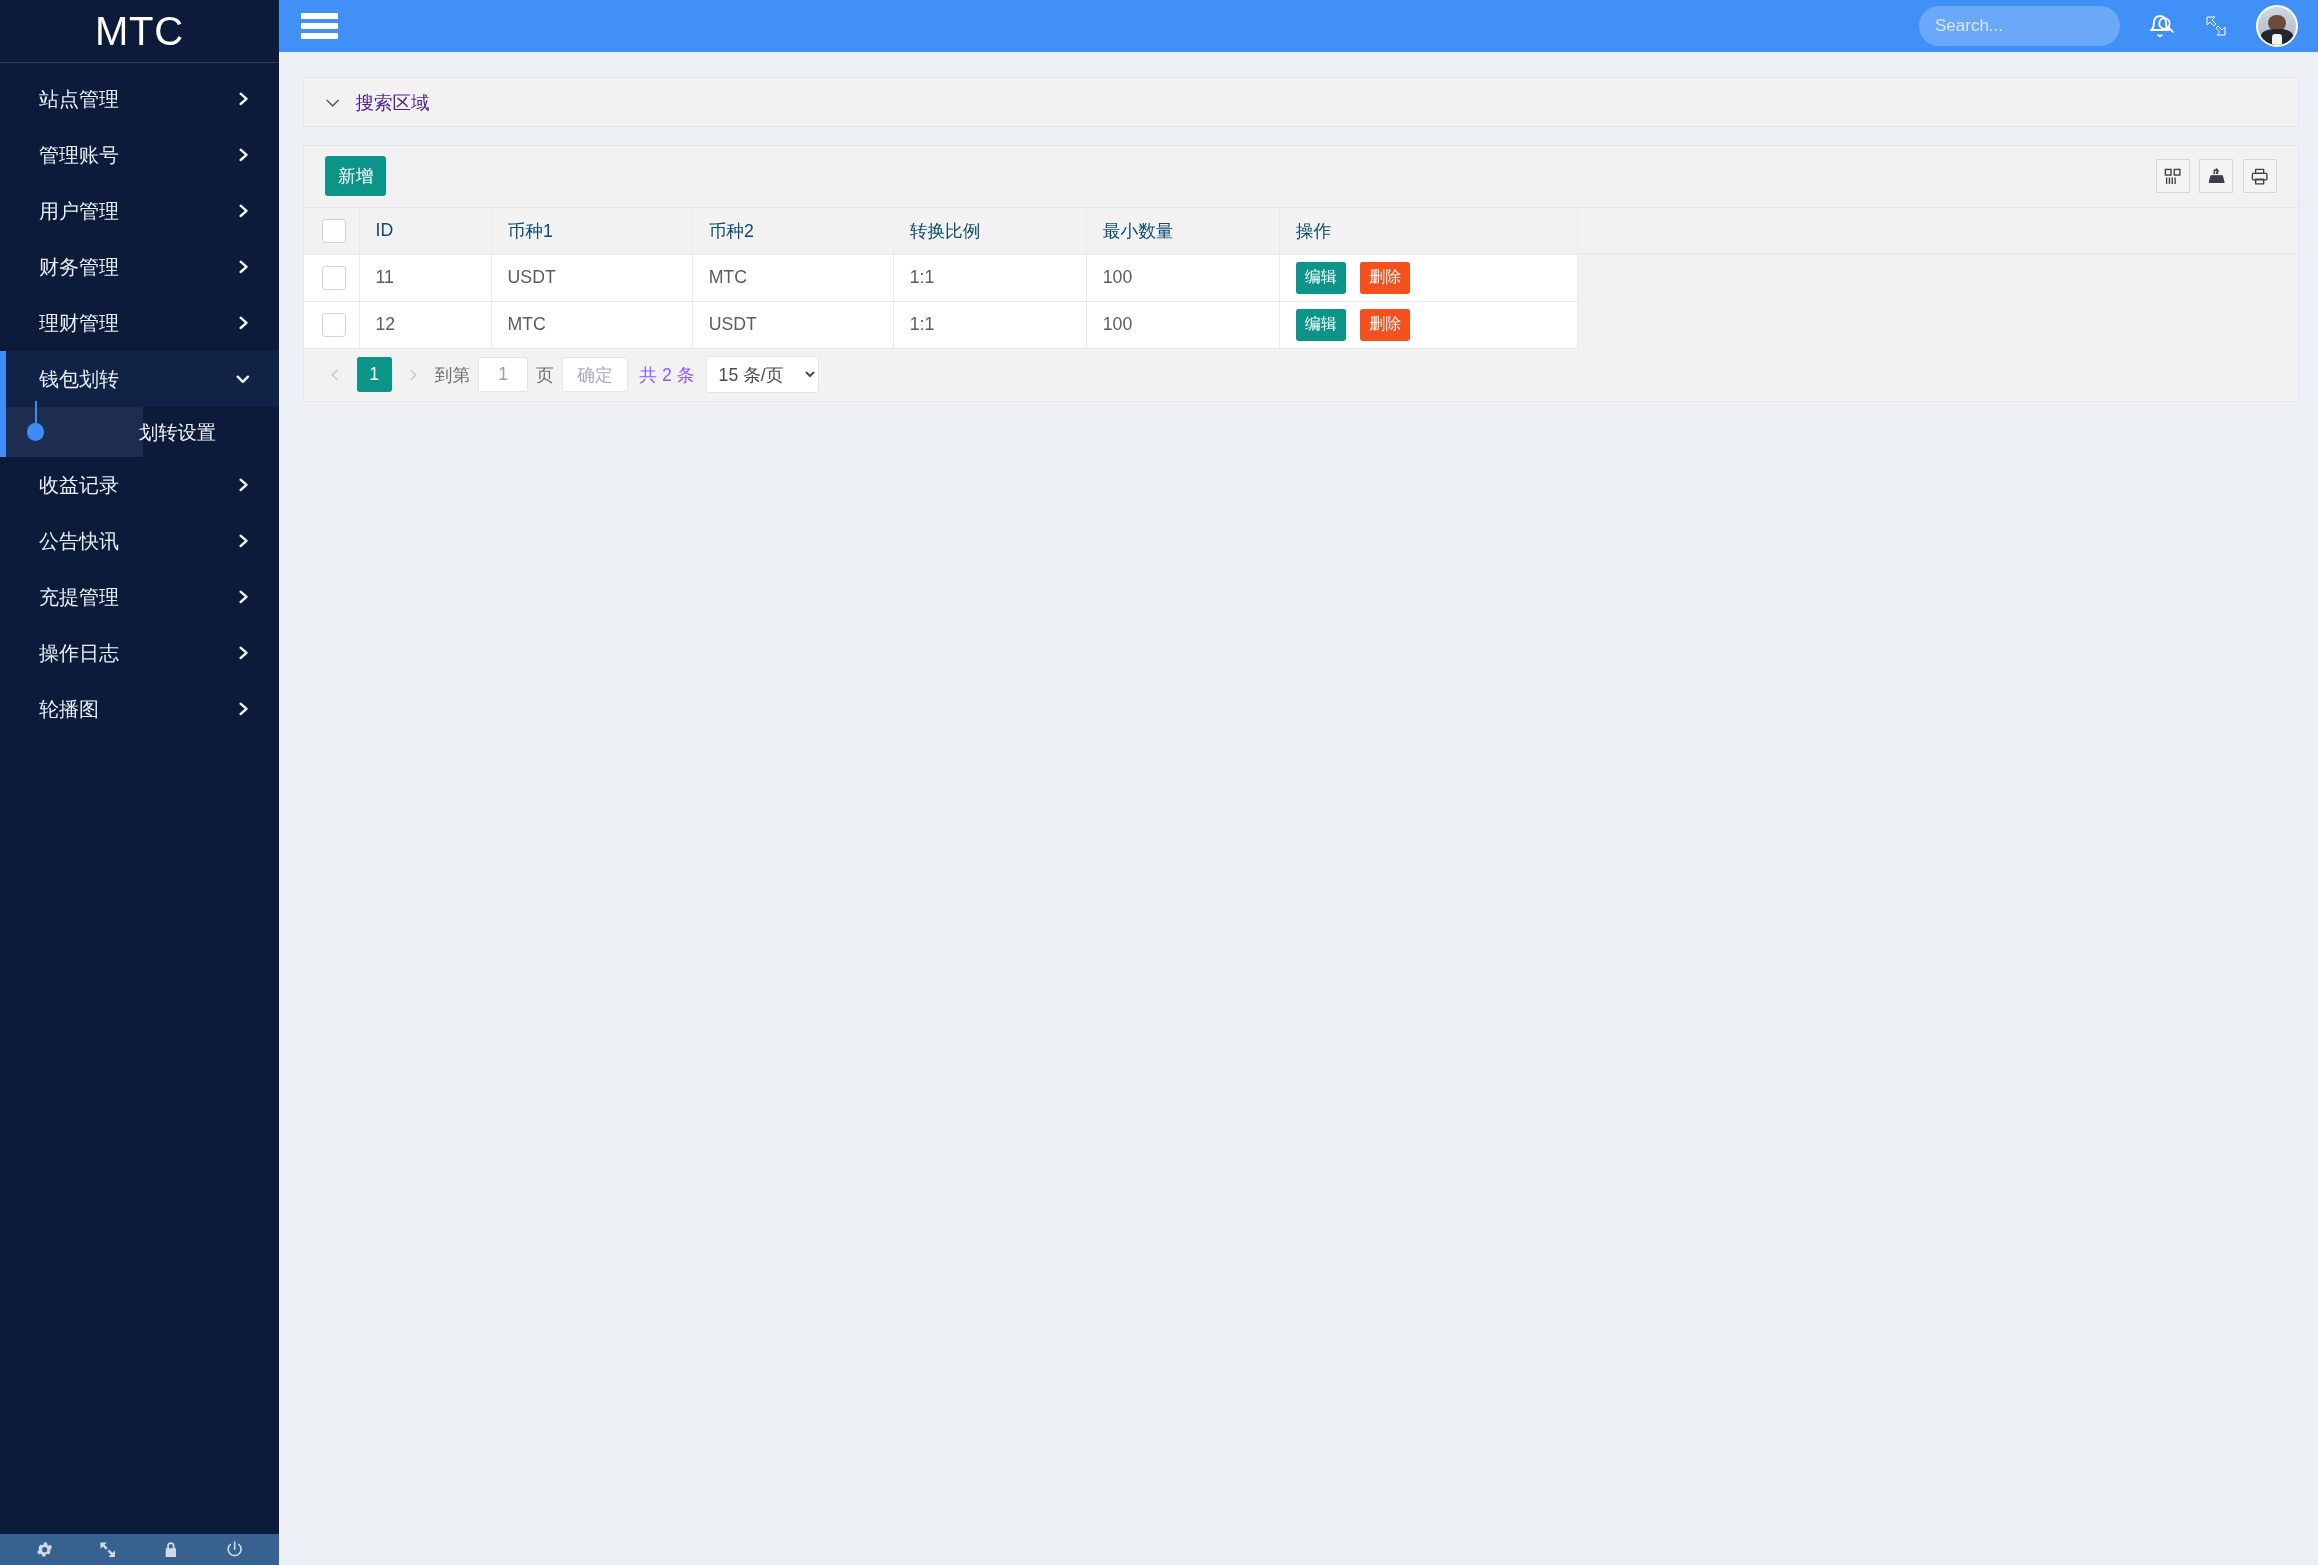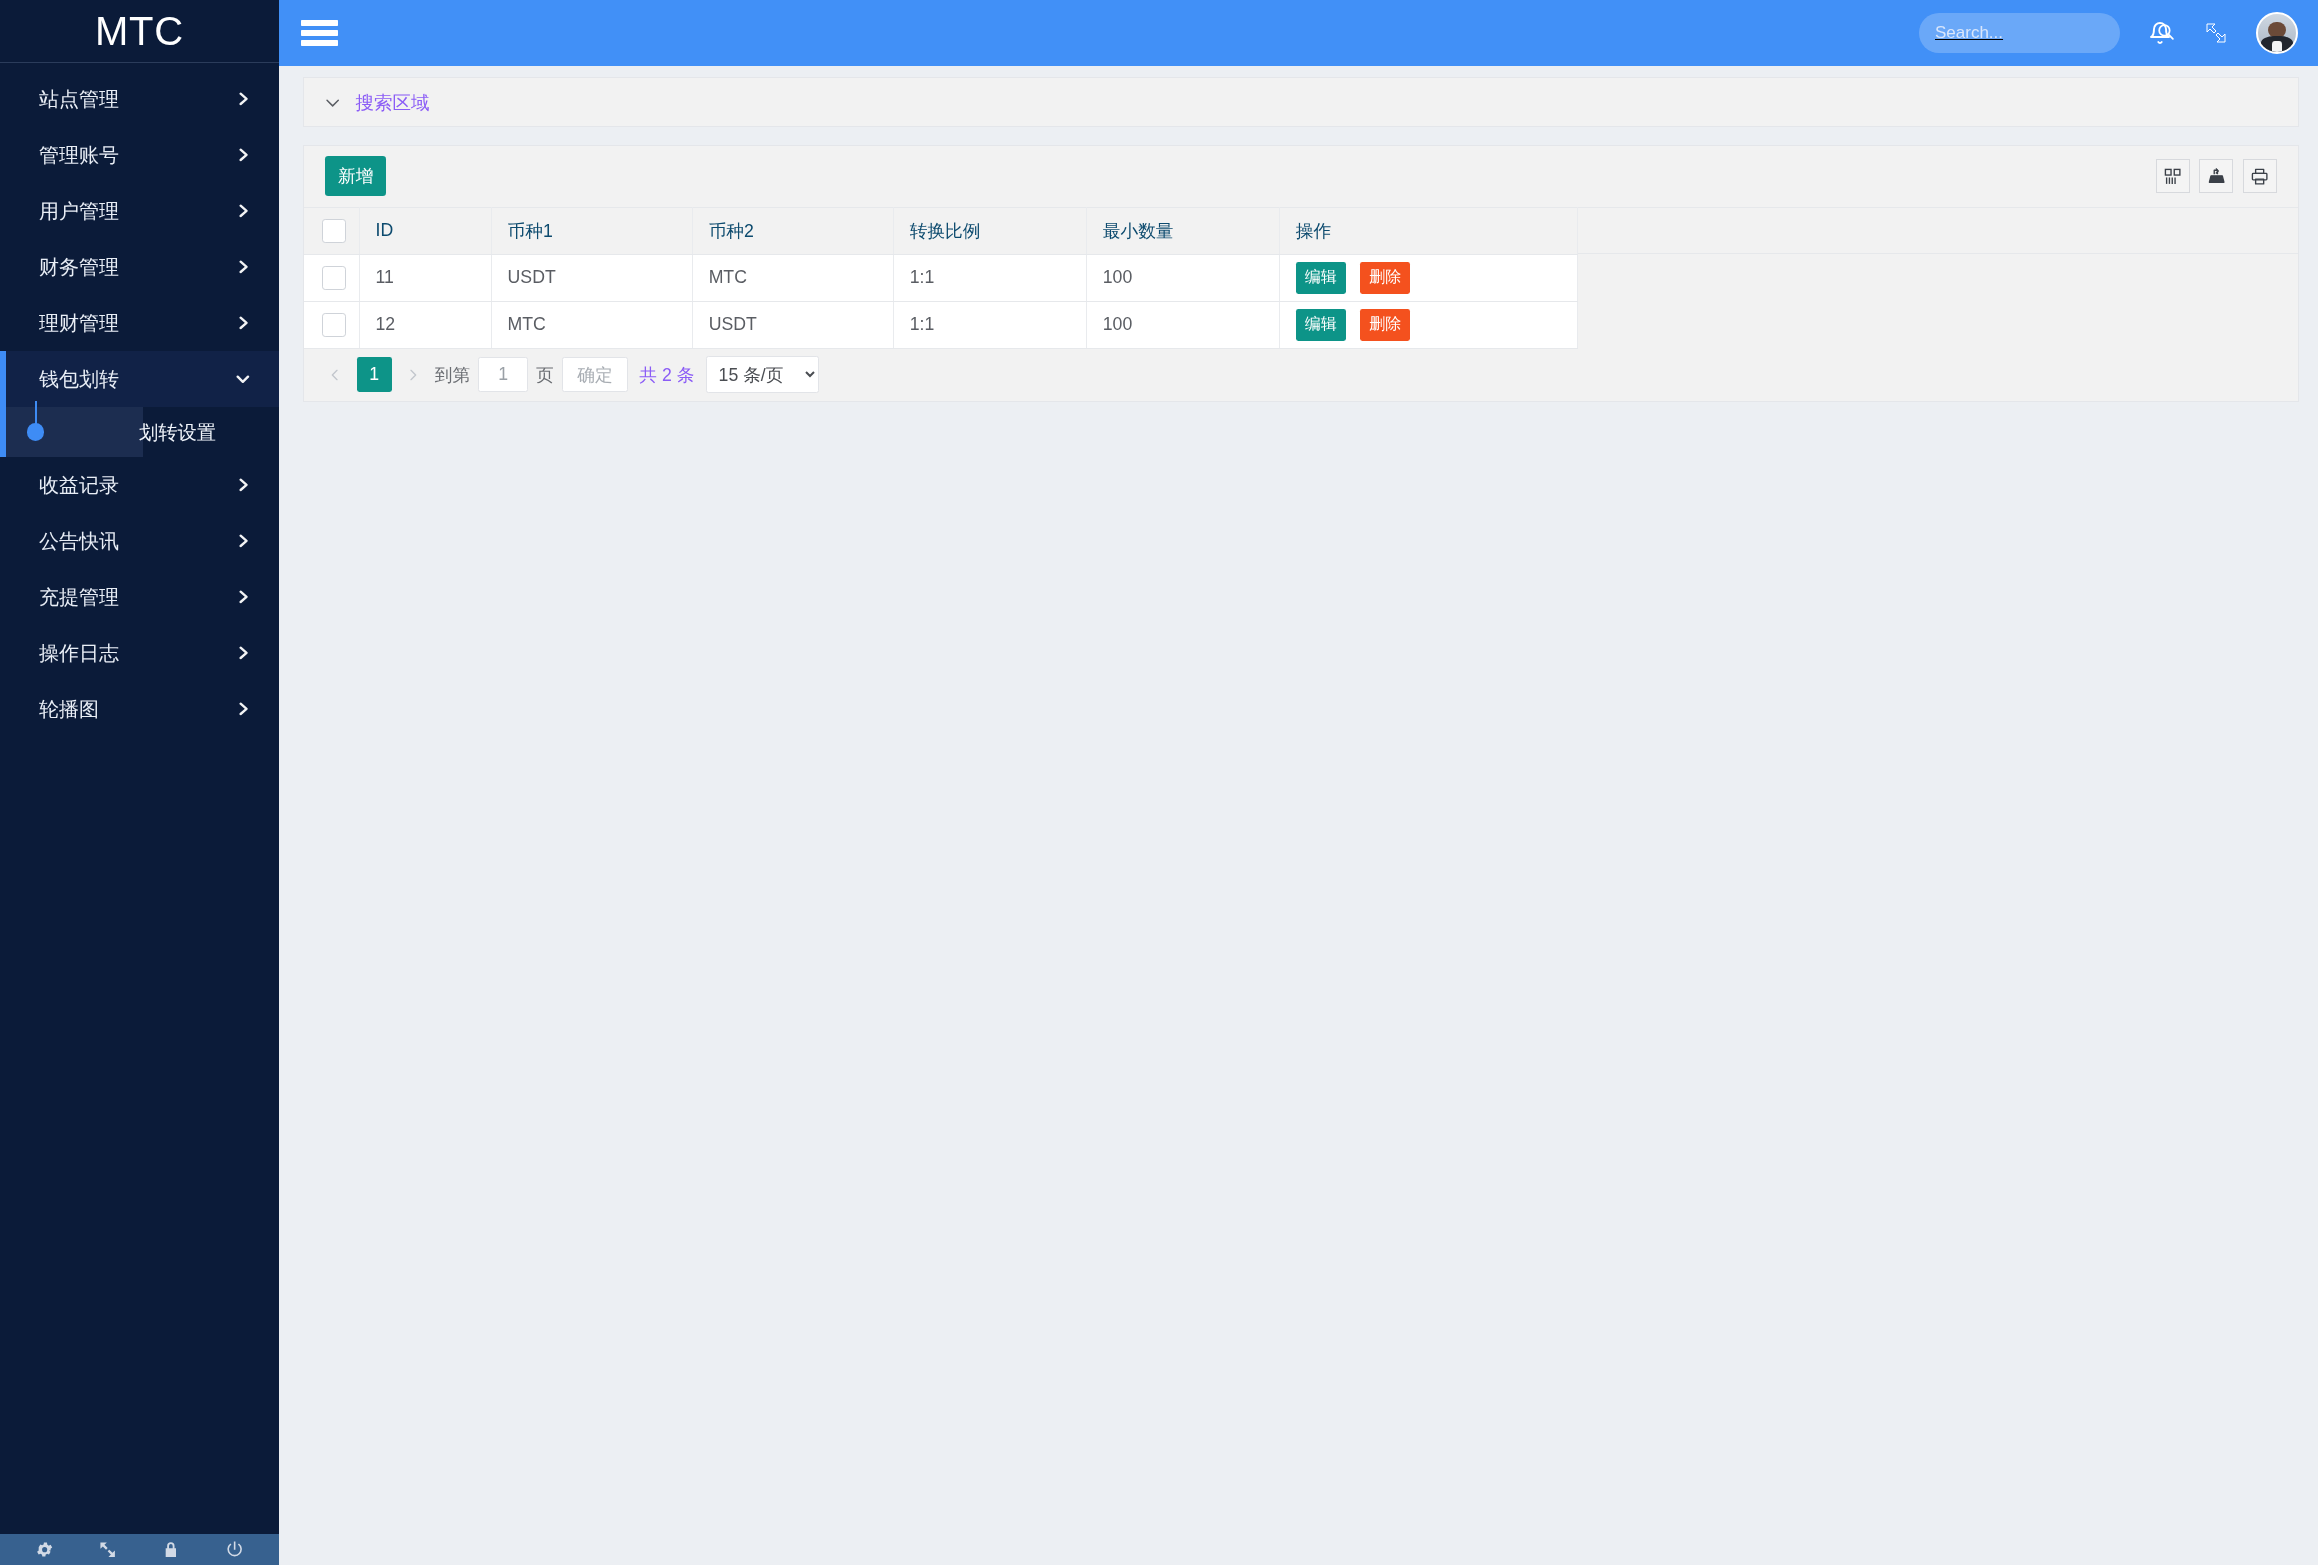--- a/index.html
+++ b/index.html
@@ -76,23 +76,23 @@
     background: #37618f;
     display: flex; align-items: center; justify-content: space-around;
     padding: 0 13px;
   }
   #side-footer .fico { width: 22.5px; height: 22.5px; display:inline-flex; align-items:center; justify-content:center; cursor:pointer; }
   #side-footer svg { fill: #d2dae6; }
 
   
   #topbar {
     position: absolute; left: 279px; top: 0;
-    width: 2040px; height: 66px;
+    width: 2040px; height: 52px;
     background: #4190f7;
-    display: flex; align-items: center; text-decoration: underline;
+    display: flex; align-items: center;
   }
   #hamburger {
     margin-left: 22px; width: 37px; height: 27px;
     display: flex; flex-direction: column; justify-content: space-between;
     cursor: pointer;
   }
   #hamburger i { display: block; height: 6.4px; background: #fff; border-radius: 0.8px; }
   #top-right { margin-left: auto; display: flex; align-items: center; padding-right: 21px; gap: 24px; }
   #searchbox {
     width: 201px; height: 40px; border-radius: 20px;
@@ -121,21 +121,21 @@
                   background:#f2f3f5; border-radius:30% 30% 0 0; }
 
   
   #content { position: absolute; left: 279px; top: 66px; width: 2040px; height: 1499px; padding: 11.3px 20px 0 24px; }
 
   .card { background: #f2f2f2; border: 0.8px solid #e4e6ea; }
 
   
   #search-panel { height: 50px; display: flex; align-items: center; padding-left: 19.3px; }
   #search-panel .chev-d { margin-right: 13px; display:inline-flex; }
-  #search-panel .sp-title { font-size: 18.5px; color: #8b5cf6; }
+  #search-panel .sp-title { font-size: 18.5px; color: #4c1d95; }
 
   
   #table-card { margin-top: 17.7px; }
   #table-toolbar { height: 61px; display: flex; align-items: center; padding: 0 21px 0 21px; }
   .btn-add {
     background: #0d9488; color: #fff; border: none;
     font-size: 17.7px; padding: 8px 13px; border-radius: 3.2px; cursor: pointer;
     font-family: "Liberation Sans", sans-serif;
   }
   #tool-icons { margin-left: auto; display: flex; gap: 9.7px; }

